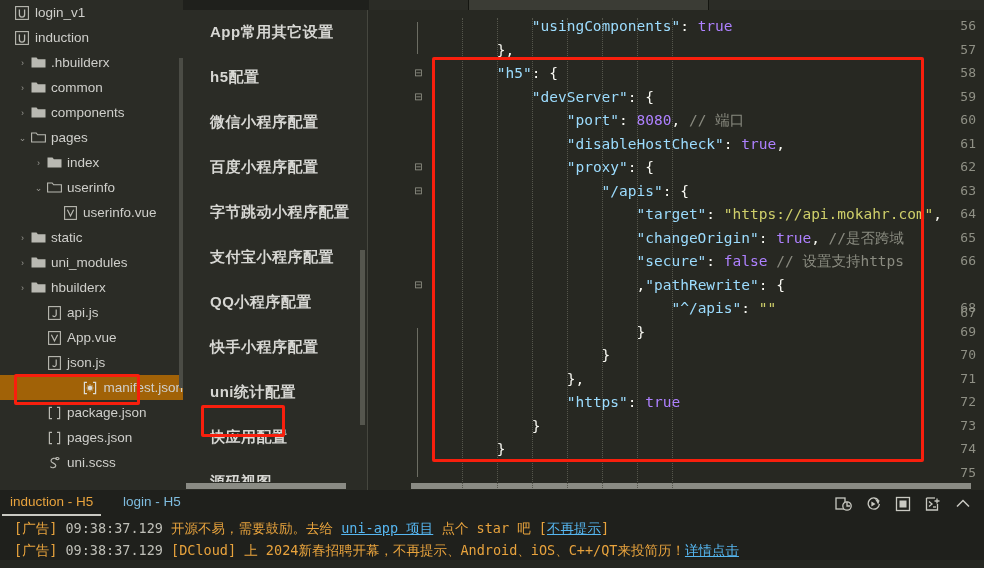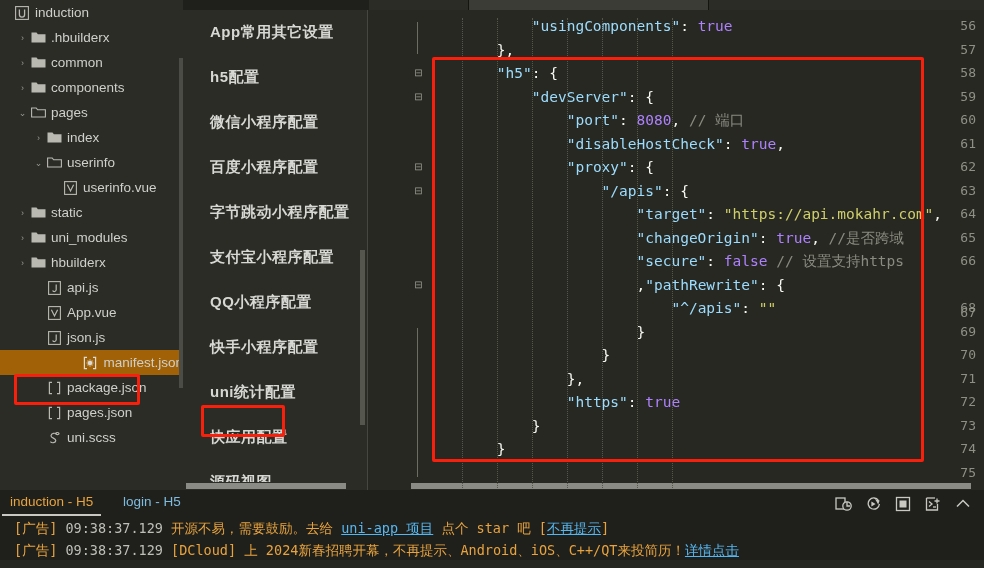--- a/index.html
+++ b/index.html
@@ -75,20 +75,31 @@
 <div id="app">
 
   <div class="topstrip">
     <div class="tabseg" style="left:369px;width:100px;"></div>
     <div class="tabseg act" style="left:469px;width:240px;"></div>
     <div class="tabseg" style="left:709px;width:275px;border-right:none;"></div>
   </div>
 
   <div class="sidebar">
     <div id="filelist">
+        <div class="frow">
+          <span style="display:inline-block;width:0px;flex:0 0 0px"></span>
+          <span class="arrow"></span>
+          <span class="ico">
+            <svg class="i" width="14" height="14" viewBox="0 0 14 14" fill="none" stroke="#b9b9b2" stroke-width="1.1">
+              <rect x="0.6" y="0.6" width="12.8" height="12.8"></rect>
+              <path d="M4.4 3.6 v5 a2.6 2.6 0 0 0 5.2 0 v-5" stroke-width="1.3"></path>
+            </svg>
+          </span>
+          <span class="lbl">login_v1</span>
+        </div>
         <div class="frow">
           <span style="display:inline-block;width:0px;flex:0 0 0px"></span>
           <span class="arrow"></span>
           <span class="ico">
             <svg class="i" width="14" height="14" viewBox="0 0 14 14" fill="none" stroke="#b9b9b2" stroke-width="1.1">
               <rect x="0.6" y="0.6" width="12.8" height="12.8"></rect>
               <path d="M4.4 3.6 v5 a2.6 2.6 0 0 0 5.2 0 v-5" stroke-width="1.3"></path>
             </svg>
           </span>
           <span class="lbl">induction</span>

